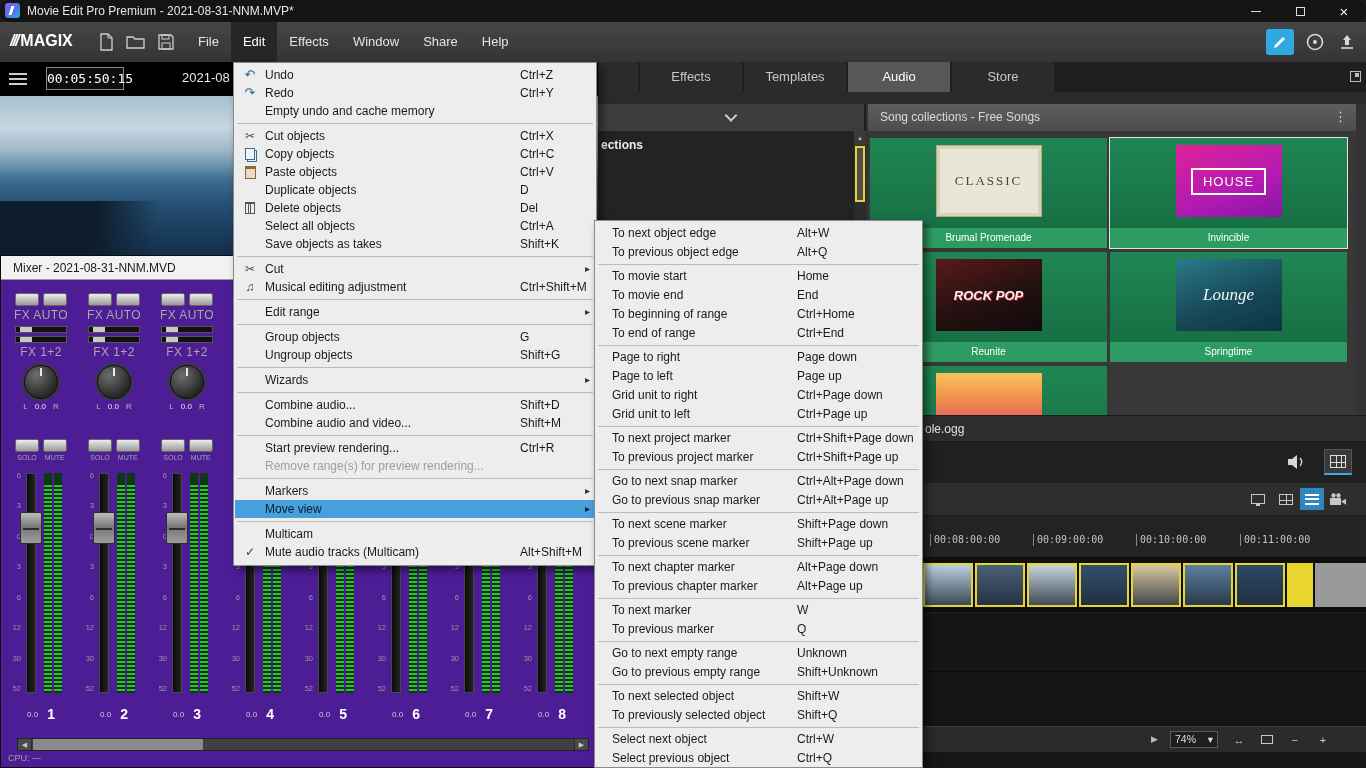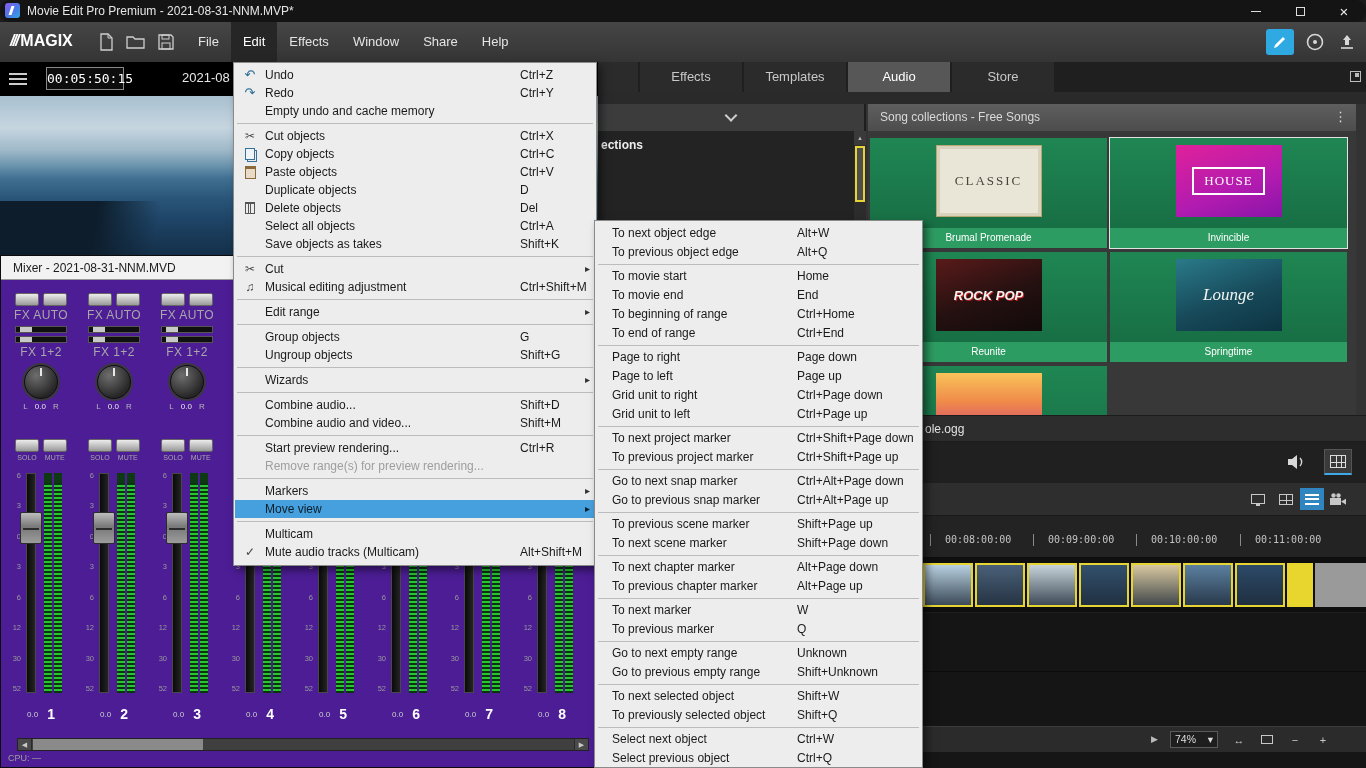--- a/index.html
+++ b/index.html
@@ -96,41 +96,41 @@
 #list-scroll .up{position:absolute;left:0;top:0;width:12px;height:14px;background:#3a3a3a;display:flex;align-items:center;justify-content:center;font-size:6px;color:#b8b8b8;}
 #list-scroll .thumb{position:absolute;left:1px;top:15px;width:10px;height:56px;background:#4e4e4e;}
 #songs-grid{position:absolute;left:270px;top:69px;width:488px;height:284px;background:#383838;overflow:hidden;}
 .song-tile{position:absolute;width:237px;height:110px;background:linear-gradient(180deg,#1f8653,#166a41);}
 .song-tile.selected{outline:1px solid #e3e3e3;}
 .song-cover{position:absolute;left:50%;top:7px;transform:translateX(-50%);width:106px;height:72px;display:flex;align-items:center;justify-content:center;text-align:center;}
 .song-title{position:absolute;left:0;right:0;bottom:0;height:20px;background:#2d9c62;color:#fff;font-size:10px;line-height:20px;text-align:center;}
 .art-classic .song-cover{background:#e9e6d8;border:1px solid #b8a878;box-shadow:inset 0 0 0 3px #d8d2bc;}
 .art-classic .song-cover-text{font-family:"Liberation Serif",serif;font-size:13px;letter-spacing:2px;color:#4a4438;}
 .art-house .song-cover{background:linear-gradient(160deg,#e0219a 0%,#b21bb0 60%,#8a14a8 100%);}
-.art-house .song-cover-text{border:2px solid #fff;padding:4px 10px;color:#fff;font-size:13px;letter-spacing:1px;font-family:Liberation Serif, serif;}
+.art-house .song-cover-text{border:2px solid #fff;padding:4px 10px;color:#fff;font-size:13px;letter-spacing:1px;}
 .art-rockpop .song-cover{background:linear-gradient(160deg,#5a1a1a 0%,#241010 55%,#120a0a 100%);}
 .art-rockpop .song-cover-text{color:#f2f2f2;font-weight:bold;font-style:italic;font-size:13px;text-shadow:1px 1px 0 #c02020;}
 .art-lounge .song-cover{background:linear-gradient(160deg,#2a7a8a 0%,#174a5a 55%,#0d3342 100%);}
 .art-lounge .song-cover-text{font-family:"Liberation Serif",serif;font-style:italic;font-size:17px;color:#f4f4f4;}
 .art-sunset .song-cover{background:linear-gradient(180deg,#f8c35a 0%,#f08a4a 40%,#d85a6a 72%,#6a3050 100%);}
 #file-bar{position:absolute;left:0;top:353px;width:768px;height:27px;background:#2d2d2d;border-top:1px solid #1c1c1c;border-bottom:1px solid #1c1c1c;}
 #file-label{position:absolute;left:327px;top:6px;font-size:12px;color:#e2e2e2;}
 #monitor-row{position:absolute;left:0;top:380px;width:768px;height:41px;background:#202020;}
 #speaker-btn{position:absolute;right:56px;top:11px;width:24px;height:18px;}
 #grid-btn{position:absolute;right:14px;top:7px;width:28px;height:26px;background:#3a3a3a;border:1px solid #555;border-bottom:2px solid #3fa9e8;display:flex;align-items:center;justify-content:center;}
 .grid-ic{width:16px;height:13px;border:1px solid #ddd;background:linear-gradient(#ddd,#ddd) 5px 0/1px 100% no-repeat,linear-gradient(#ddd,#ddd) 10px 0/1px 100% no-repeat,linear-gradient(#ddd,#ddd) 0 6px/100% 1px no-repeat;}
 #tl-toolbar{position:absolute;left:0;top:421px;width:768px;height:33px;background:#2e2e2e;border-bottom:1px solid #1a1a1a;}
 .tl-btn{position:absolute;top:5px;width:24px;height:22px;display:flex;align-items:center;justify-content:center;}
 #tlb-monitor{left:648px;} #tlb-storyboard{left:676px;} #tlb-timeline{left:702px;background:#2f85c0;} #tlb-multicam{left:728px;}
 .mon-ic{width:14px;height:10px;border:1px solid #c8c8c8;position:relative;}
 .mon-ic::after{content:"";position:absolute;left:4px;bottom:-3px;width:4px;height:2px;background:#c8c8c8;}
 .sb-ic{width:14px;height:11px;border:1px solid #c8c8c8;background:linear-gradient(#c8c8c8,#c8c8c8) 6px 0/1px 100% no-repeat,linear-gradient(#c8c8c8,#c8c8c8) 0 5px/100% 1px no-repeat;}
 .list-ic{width:14px;height:11px;background:repeating-linear-gradient(180deg,#fff 0 2px,rgba(0,0,0,0) 2px 4.5px);}
 #ruler{position:absolute;left:0;top:454px;width:768px;height:42px;background:#232323;border-bottom:1px solid #0d0d0d;}
-.ruler-label{position:absolute;top:18px;font-size:10px;color:#c4c4c4;font-family:"DejaVu Sans Mono",monospace;border-left:1px solid #8a8a8a;padding-left:14px;line-height:12px;}
+.ruler-label{position:absolute;top:18px;font-size:10px;color:#c4c4c4;font-family:"DejaVu Sans Mono",monospace;border-left:1px solid #8a8a8a;padding-left:3px;line-height:12px;}
 #video-track{position:absolute;left:0;top:496px;width:768px;height:54px;background:#0f0f0f;}
 #filmstrip{position:absolute;left:325px;top:3px;right:0;height:48px;display:flex;align-items:center;}
 .thumb{width:50px;height:44px;border:2px solid #e6d435;margin-right:2px;flex:none;}
 #clip-yellow{width:26px;height:44px;background:#e8d52e;margin-right:2px;flex:none;}
 #clip-gray{flex:1;height:44px;background:#9a9a9a;}
 #audio-area{position:absolute;left:0;top:550px;width:768px;height:114px;background:#151515;border-top:1px solid #1f1f1f;}
 #audio-area::after{content:"";position:absolute;left:0;right:0;top:58px;height:1px;background:#0c0c0c;}
 #tl-bottom{position:absolute;left:0;top:664px;width:768px;height:26px;background:#2b2b2b;border-top:1px solid #3c3c3c;}
 #collapse-arrow{position:absolute;left:553px;top:7px;font-size:9px;color:#bbb;}
 #zoom-box{position:absolute;left:572px;top:4px;width:48px;height:17px;background:#1e1e1e;border:1px solid #5a5a5a;color:#ddd;font-size:10.5px;line-height:15px;padding:0 4px;display:flex;justify-content:space-between;}
@@ -811,22 +811,22 @@
         <div class="mi"><span class="mi-ic"></span><span class="mi-lb">Page to left</span><span class="mi-sc">Page up</span></div>
         <div class="mi"><span class="mi-ic"></span><span class="mi-lb">Grid unit to right</span><span class="mi-sc">Ctrl+Page down</span></div>
         <div class="mi"><span class="mi-ic"></span><span class="mi-lb">Grid unit to left</span><span class="mi-sc">Ctrl+Page up</span></div>
         <div class="msep"></div>
         <div class="mi"><span class="mi-ic"></span><span class="mi-lb">To next project marker</span><span class="mi-sc">Ctrl+Shift+Page down</span></div>
         <div class="mi"><span class="mi-ic"></span><span class="mi-lb">To previous project marker</span><span class="mi-sc">Ctrl+Shift+Page up</span></div>
         <div class="msep"></div>
         <div class="mi"><span class="mi-ic"></span><span class="mi-lb">Go to next snap marker</span><span class="mi-sc">Ctrl+Alt+Page down</span></div>
         <div class="mi"><span class="mi-ic"></span><span class="mi-lb">Go to previous snap marker</span><span class="mi-sc">Ctrl+Alt+Page up</span></div>
         <div class="msep"></div>
+        <div class="mi"><span class="mi-ic"></span><span class="mi-lb">To next scene marker</span><span class="mi-sc">Shift+Page down</span></div>
         <div class="mi"><span class="mi-ic"></span><span class="mi-lb">To previous scene marker</span><span class="mi-sc">Shift+Page up</span></div>
-        <div class="mi"><span class="mi-ic"></span><span class="mi-lb">To next scene marker</span><span class="mi-sc">Shift+Page down</span></div>
         <div class="msep"></div>
         <div class="mi"><span class="mi-ic"></span><span class="mi-lb">To next chapter marker</span><span class="mi-sc">Alt+Page down</span></div>
         <div class="mi"><span class="mi-ic"></span><span class="mi-lb">To previous chapter marker</span><span class="mi-sc">Alt+Page up</span></div>
         <div class="msep"></div>
         <div class="mi"><span class="mi-ic"></span><span class="mi-lb">To next marker</span><span class="mi-sc">W</span></div>
         <div class="mi"><span class="mi-ic"></span><span class="mi-lb">To previous marker</span><span class="mi-sc">Q</span></div>
         <div class="msep"></div>
         <div class="mi"><span class="mi-ic"></span><span class="mi-lb">Go to next empty range</span><span class="mi-sc">Unknown</span></div>
         <div class="mi"><span class="mi-ic"></span><span class="mi-lb">Go to previous empty range</span><span class="mi-sc">Shift+Unknown</span></div>
         <div class="msep"></div>

